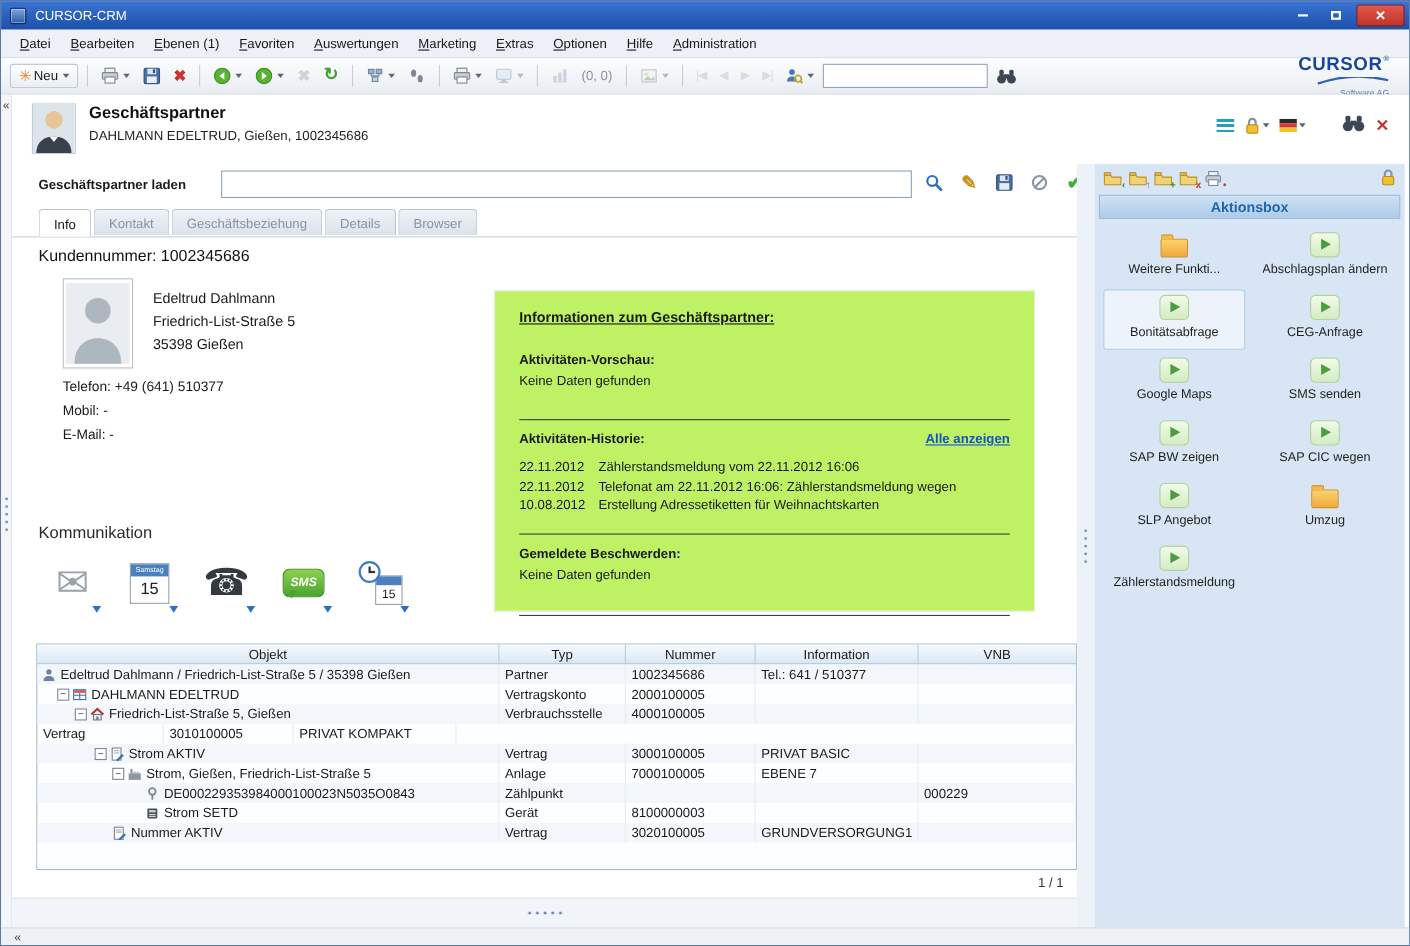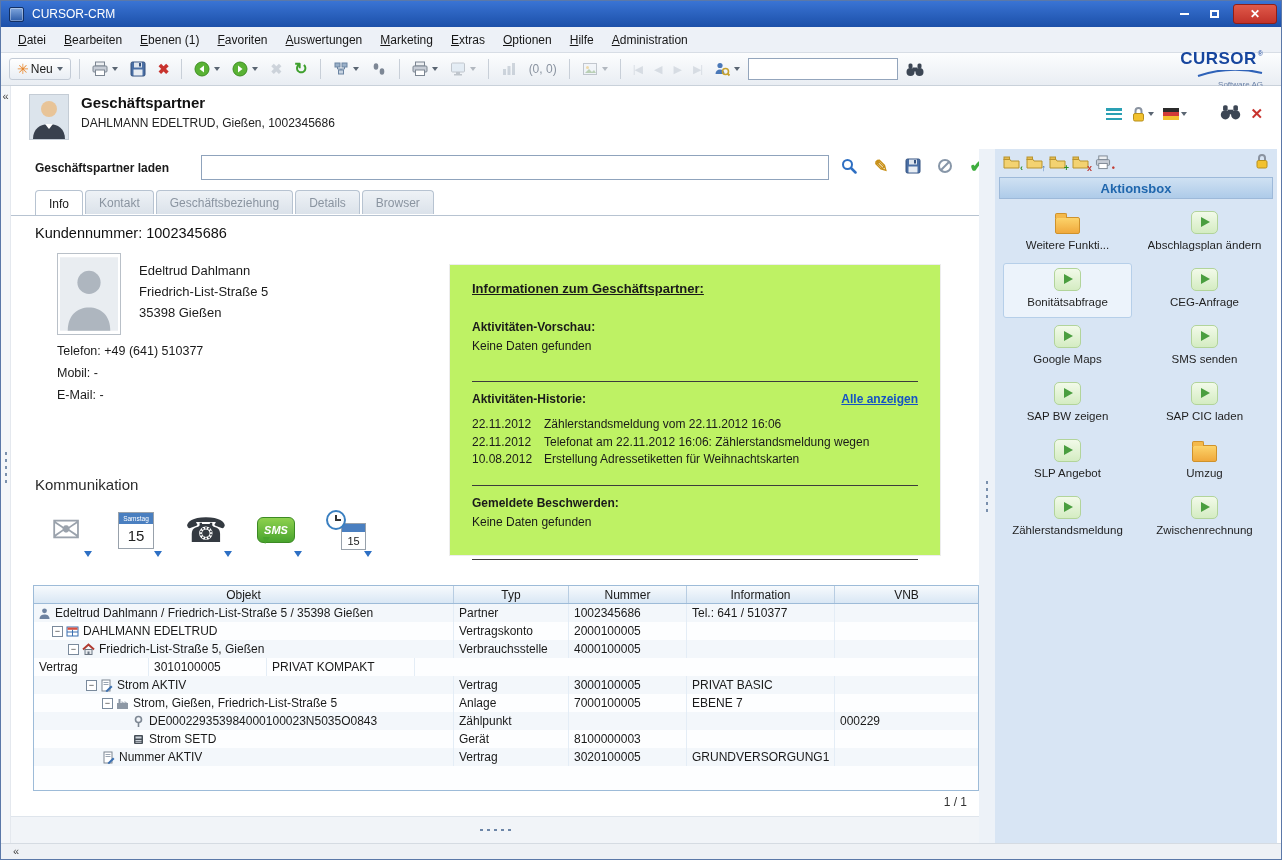--- a/index.html
+++ b/index.html
@@ -768,37 +768,33 @@
       <div class="ab-item">
         <span class="play-icon"></span>
         <span class="ab-label">SMS senden</span>
       </div>
       <div class="ab-item">
         <span class="play-icon"></span>
         <span class="ab-label">SAP BW zeigen</span>
       </div>
       <div class="ab-item">
         <span class="play-icon"></span>
-        <span class="ab-label">SAP CIC laden</span>
+        <span class="ab-label">SAP CIC wegen</span>
       </div>
       <div class="ab-item">
         <span class="play-icon"></span>
         <span class="ab-label">SLP Angebot</span>
       </div>
       <div class="ab-item">
         <span class="folder-icon"></span>
         <span class="ab-label">Umzug</span>
       </div>
       <div class="ab-item">
         <span class="play-icon"></span>
         <span class="ab-label">Zählerstandsmeldung</span>
-      </div>
-      <div class="ab-item">
-        <span class="play-icon"></span>
-        <span class="ab-label">Zwischenrechnung</span>
       </div>
     </div>
   </div>
 
   <div class="hsplit">
       <span class="dots-h"></span>
     </div>
   <div class="bottombar">
     <span class="chev">«</span>
   </div>

